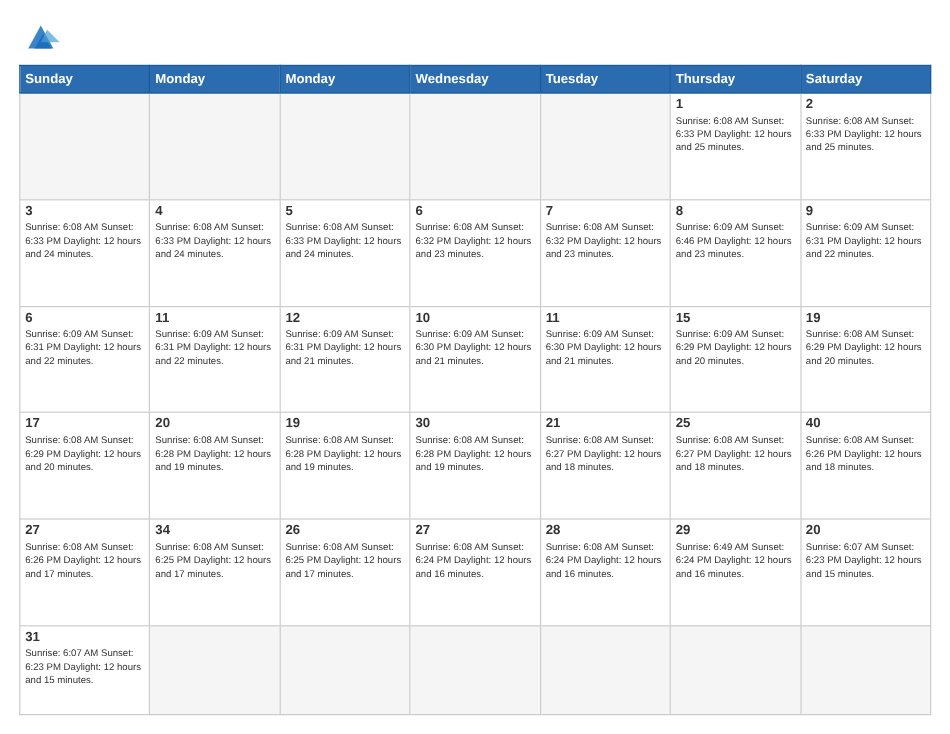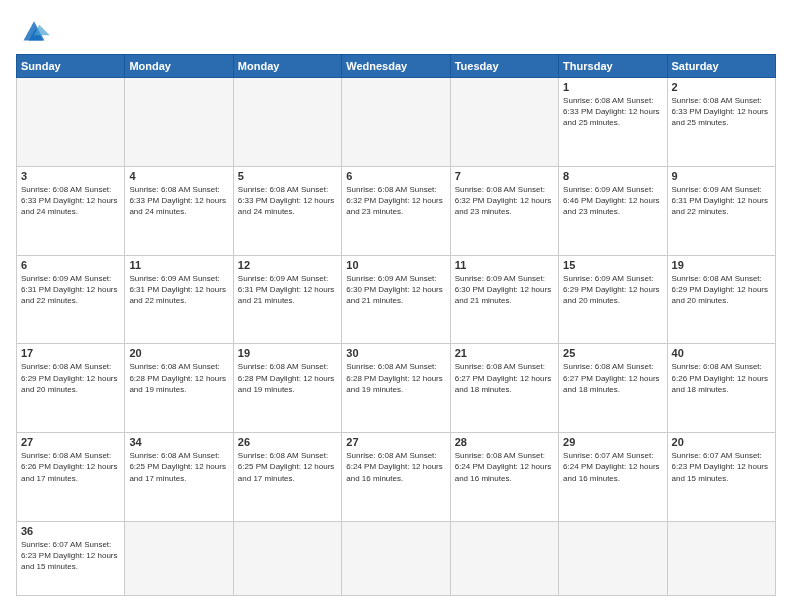--- a/index.html
+++ b/index.html
@@ -329,36 +329,36 @@
           </td>
           <td>
             <span class="day-number">28</span>
             <div class="day-info">Sunrise: 6:08 AM
 Sunset: 6:24 PM
 Daylight: 12 hours
 and 16 minutes.</div>
           </td>
           <td>
             <span class="day-number">29</span>
-            <div class="day-info">Sunrise: 6:07 AM
+            <div class="day-info">Sunrise: 6:49 AM
 Sunset: 6:24 PM
 Daylight: 12 hours
 and 16 minutes.</div>
           </td>
           <td>
             <span class="day-number">20</span>
             <div class="day-info">Sunrise: 6:07 AM
 Sunset: 6:23 PM
 Daylight: 12 hours
 and 15 minutes.</div>
           </td>
         </tr>
         <tr>
           <td class="last-row">
-            <span class="day-number">36</span>
+            <span class="day-number">31</span>
             <div class="day-info">Sunrise: 6:07 AM
 Sunset: 6:23 PM
 Daylight: 12 hours
 and 15 minutes.</div>
           </td>
           <td class="last-row empty"></td>
           <td class="last-row empty"></td>
           <td class="last-row empty"></td>
           <td class="last-row empty"></td>
           <td class="last-row empty"></td>

